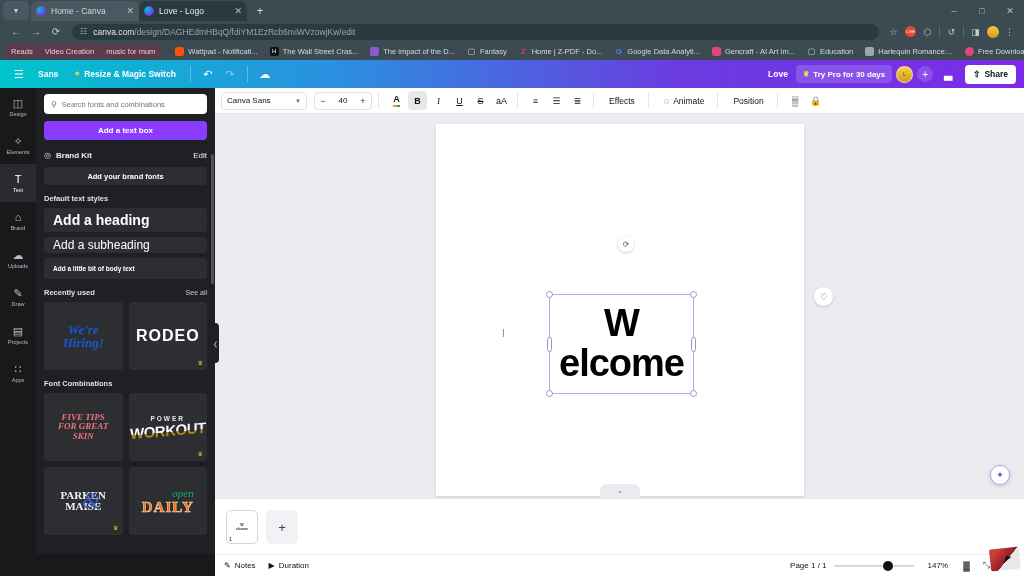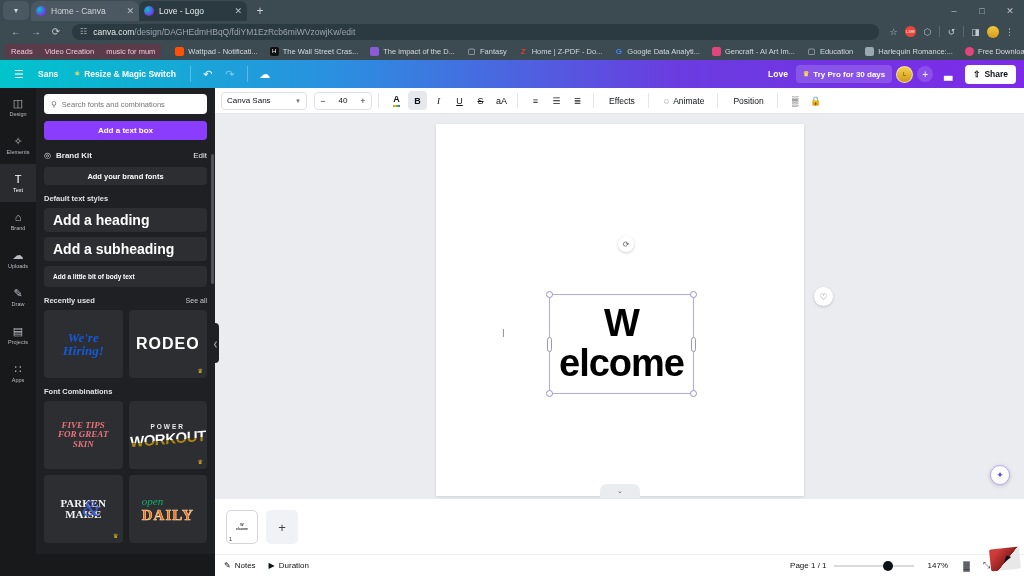--- a/index.html
+++ b/index.html
@@ -227,21 +227,21 @@
   .sec-hd {
     margin: 9px 8px 0 8px; font-size: 7.5px; color: #dfe1e5; font-weight: bold;
     display: flex; align-items: center;
   }
   .sec-hd .seeall { margin-left: auto; font-size: 7px; font-weight: normal; color: #c6c9ce; }
   .style-card {
     margin: 5px 8px 0 8px; background: #2c2e32; border-radius: 4px;
     display: flex; align-items: center; padding-left: 9px; color: #fff;
   }
   .style-card.h { height: 24px; font-size: 14px; font-weight: bold; }
-  .style-card.s { height: 24px; font-size: 14px; font-weight: bold; }
+  .style-card.s { height: 16px; font-size: 12px; font-weight: normal; }
   .style-card.b { height: 21px; font-size: 6.5px; font-weight: bold; }
 
   .grid2 {
     margin: 5px 8px 0 8px; display: grid; grid-template-columns: 1fr 1fr; gap: 6px;
   }
   .thumb {
     background: #2c2e32; border-radius: 4px; height: 68px; position: relative;
     display: flex; align-items: center; justify-content: center; overflow: hidden;
   }
   .thumb .crown-b {
@@ -272,21 +272,21 @@
   .t-parken {
     font-family: "Liberation Serif", serif; font-weight: bold; color: #f2f2f2;
     font-size: 11px; line-height: 11px; text-align: center;
   }
   .t-amp {
     position: absolute; right: 22px; top: 20px; color: #3b5bd0;
     font-family: "Liberation Serif", serif; font-style: italic; font-size: 24px;
   }
   .t-open {
     font-family: "Liberation Serif", serif; font-style: italic; color: #13b26b;
-    font-size: 11px; text-align: left;
+    font-size: 11px; text-align: right;
   }
   .t-daily {
     font-family: "Liberation Serif", serif; font-weight: bold; color: #ef6a1f;
     font-size: 15px; letter-spacing: 1px; text-align: center;
     -webkit-text-stroke: 0.6px #ffd9a0;
   }
   .panel-scroll {
     position: absolute; right: 1px; top: 66px; width: 3px; height: 130px;
     background: #50535a; border-radius: 2px;
   }

